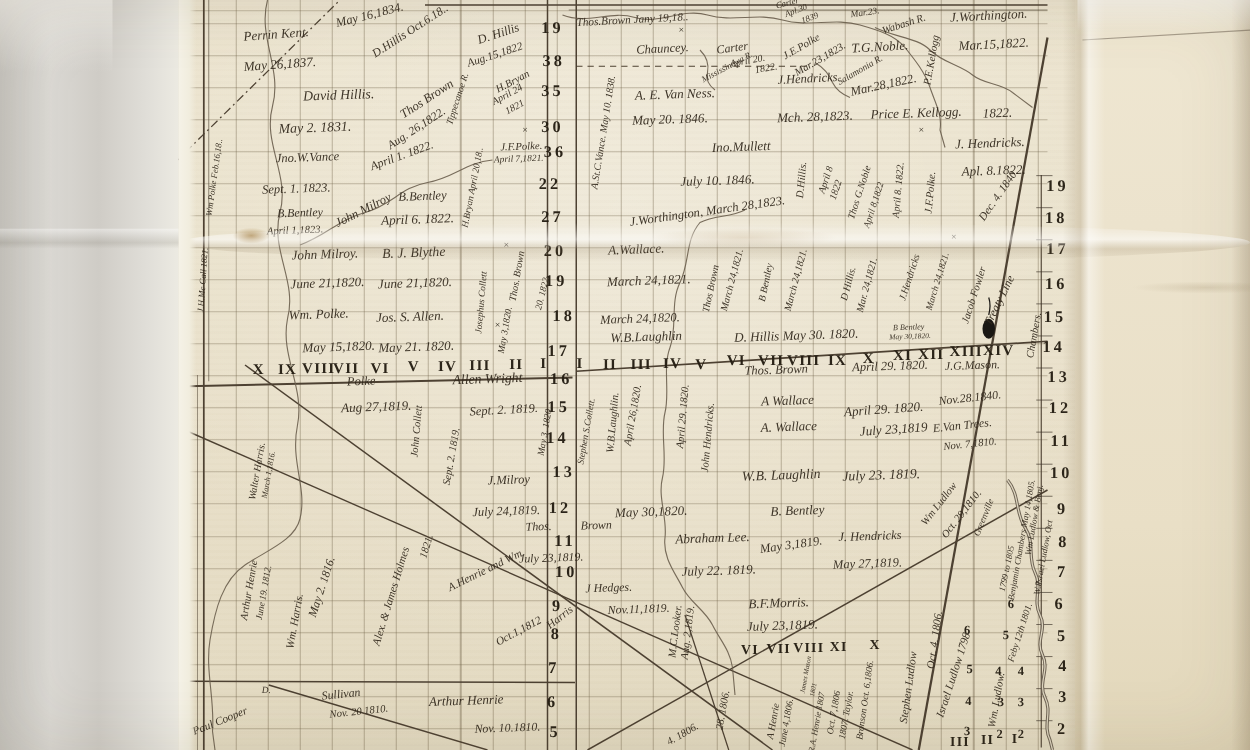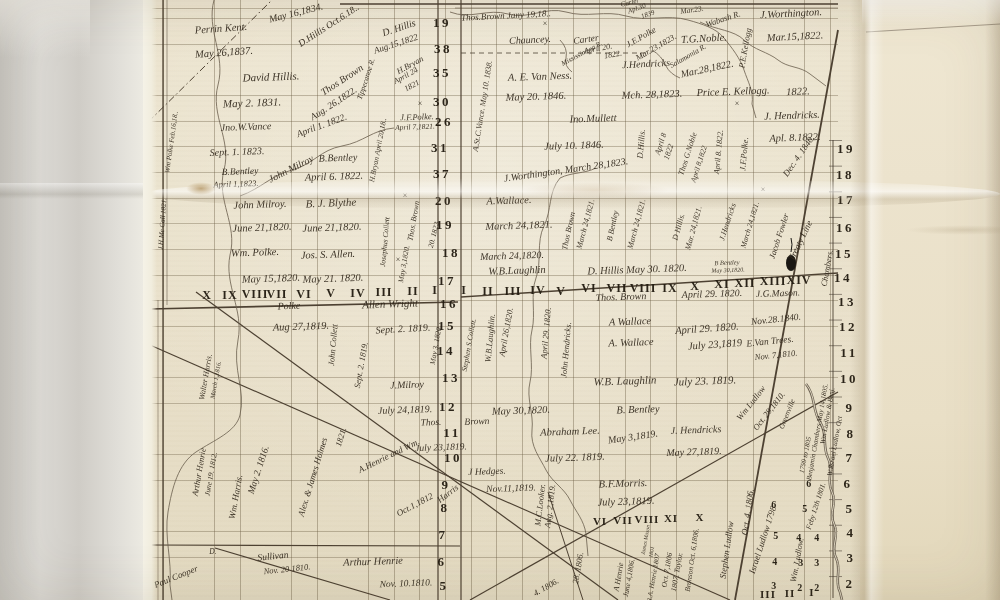--- a/index.html
+++ b/index.html
@@ -309,23 +309,23 @@
       <div class="ann" style="left: 806px; top: 455px; font-size: 7px; transform: translate(-50%, -50%) rotate(-78deg);">1799 to 1805</div>
       <div class="ann" style="left: 818px; top: 432px; font-size: 7px; transform: translate(-50%, -50%) rotate(-80deg);">Benjamin Chambers May 14,1805.</div>
       <div class="ann" style="left: 828px; top: 416px; font-size: 7px; transform: translate(-50%, -50%) rotate(-80deg);">Wm Ludlow &amp; Benj.</div>
       <div class="ann" style="left: 836px; top: 442px; font-size: 7px; transform: translate(-50%, -50%) rotate(-80deg);">Israel Ludlow, Oct</div>
       <div class="ann" style="left: 831px; top: 470px; font-size: 7px; transform: translate(-50%, -50%) rotate(-80deg);">W.P.</div>
       <div class="ann" style="left: 546px; top: 587px; font-size: 8.5px; transform: translate(-50%, -50%) rotate(-30deg);">4. 1806.</div>
       <div class="ann num" style="left: 442px; top: 22px; font-size: 13px; transform: translate(-50%, -50%) rotate(0deg);">19</div>
       <div class="ann num" style="left: 443px; top: 48px; font-size: 13px; transform: translate(-50%, -50%) rotate(0deg);">38</div>
       <div class="ann num" style="left: 442px; top: 72px; font-size: 13px; transform: translate(-50%, -50%) rotate(0deg);">35</div>
       <div class="ann num" style="left: 442px; top: 101px; font-size: 13px; transform: translate(-50%, -50%) rotate(0deg);">30</div>
-      <div class="ann num" style="left: 444px; top: 121px; font-size: 13px; transform: translate(-50%, -50%) rotate(0deg);">26</div>
-      <div class="ann num" style="left: 440px; top: 147px; font-size: 13px; transform: translate(-50%, -50%) rotate(0deg);">31</div>
-      <div class="ann num" style="left: 442px; top: 173px; font-size: 13px; transform: translate(-50%, -50%) rotate(0deg);">37</div>
+      <div class="ann num" style="left: 444px; top: 121px; font-size: 13px; transform: translate(-50%, -50%) rotate(0deg);">36</div>
+      <div class="ann num" style="left: 440px; top: 147px; font-size: 13px; transform: translate(-50%, -50%) rotate(0deg);">22</div>
+      <div class="ann num" style="left: 442px; top: 173px; font-size: 13px; transform: translate(-50%, -50%) rotate(0deg);">27</div>
       <div class="ann num" style="left: 444px; top: 200px; font-size: 13px; transform: translate(-50%, -50%) rotate(0deg);">20</div>
       <div class="ann num" style="left: 445px; top: 224px; font-size: 13px; transform: translate(-50%, -50%) rotate(0deg);">19</div>
       <div class="ann num" style="left: 451px; top: 252px; font-size: 13px; transform: translate(-50%, -50%) rotate(0deg);">18</div>
       <div class="ann num" style="left: 447px; top: 280px; font-size: 13px; transform: translate(-50%, -50%) rotate(0deg);">17</div>
       <div class="ann num" style="left: 449px; top: 303px; font-size: 13px; transform: translate(-50%, -50%) rotate(0deg);">16</div>
       <div class="ann num" style="left: 447px; top: 325px; font-size: 13px; transform: translate(-50%, -50%) rotate(0deg);">15</div>
       <div class="ann num" style="left: 446px; top: 350px; font-size: 13px; transform: translate(-50%, -50%) rotate(0deg);">14</div>
       <div class="ann num" style="left: 451px; top: 377px; font-size: 13px; transform: translate(-50%, -50%) rotate(0deg);">13</div>
       <div class="ann num" style="left: 448px; top: 406px; font-size: 13px; transform: translate(-50%, -50%) rotate(0deg);">12</div>
       <div class="ann num" style="left: 452px; top: 432px; font-size: 13px; transform: translate(-50%, -50%) rotate(0deg);">11</div>

